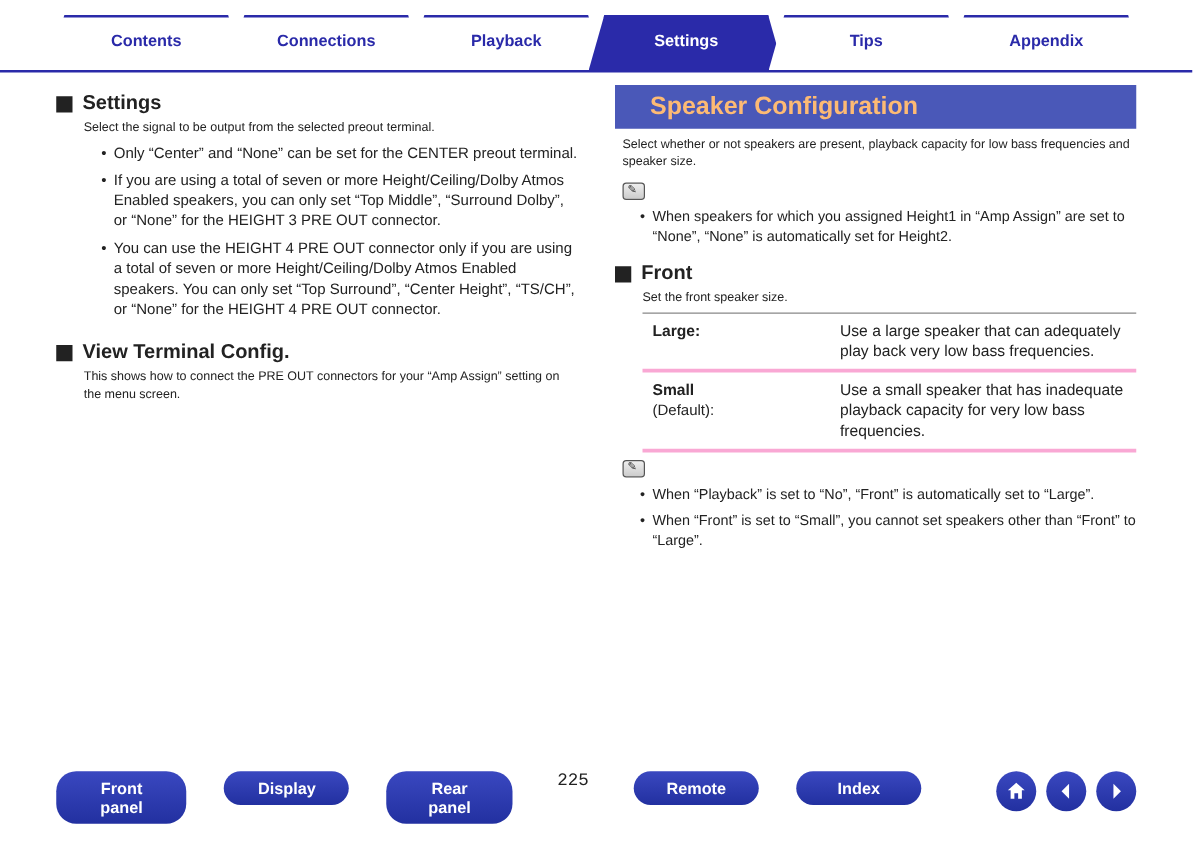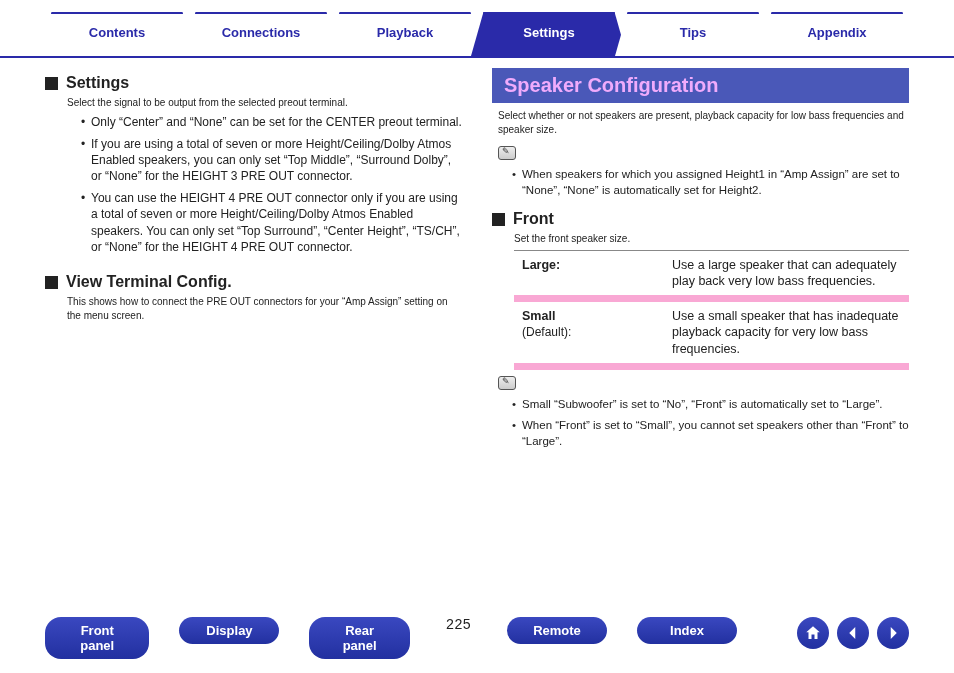--- a/index.html
+++ b/index.html
@@ -97,24 +97,24 @@
     content: "•";
     position: absolute;
     left: 0;
     color: #222;
   }
   ul.bullets.small li { font-size: 11.5px; }
 
   
   .section-bar {
     background: #4a58b8;
-    color: #f0abfc;
+    color: #fdba74;
     font-size: 20px;
     font-weight: bold;
-    padding: 6px 12px;
+    padding: 6px 28px;
     margin-bottom: 6px;
   }
 
   .note-icon {
     display: inline-block;
     width: 18px; height: 14px;
     border: 1px solid #555;
     border-radius: 3px;
     background: linear-gradient(#eee,#ccc);
     position: relative;
@@ -131,21 +131,21 @@
   
   table.opts {
     width: calc(100% - 22px);
     margin-left: 22px;
     border-collapse: collapse;
     font-size: 12.5px;
     margin-top: 4px;
   }
   table.opts td {
     border-top: 1px solid #888;
-    border-bottom: 7px solid #f9a8d4;
+    border-bottom: 3px solid #f9a8d4;
     padding: 6px 8px;
     vertical-align: top;
     line-height: 1.3;
   }
   table.opts td:first-child { width: 150px; }
   .opt-label { font-weight: bold; }
   .default-note { font-weight: normal; font-size: 12px; }
 
   
   .footer {
@@ -251,21 +251,21 @@
           <span class="opt-label">Small</span><br>
           <span class="default-note">(Default):</span>
         </td>
         <td>Use a small speaker that has inadequate playback capacity for very low bass frequencies.</td>
       </tr>
     </tbody>
       </table>
 
     <div class="note-icon"></div>
     <ul class="bullets small" style="margin-left:20px">
-      <li>Small “Subwoofer” is set to “No”, “Front” is automatically set to “Large”.</li>
+      <li>When “Playback” is set to “No”, “Front” is automatically set to “Large”.</li>
       <li>When “Front” is set to “Small”, you cannot set speakers other than “Front” to “Large”.</li>
     </ul>
   </div>
 </div>
 
 <div class="footer">
   <div class="pill"><span>Front panel</span></div>
   <div class="pill"><span>Display</span></div>
   <div class="pill"><span>Rear panel</span></div>
   <div class="page-num">225</div>

